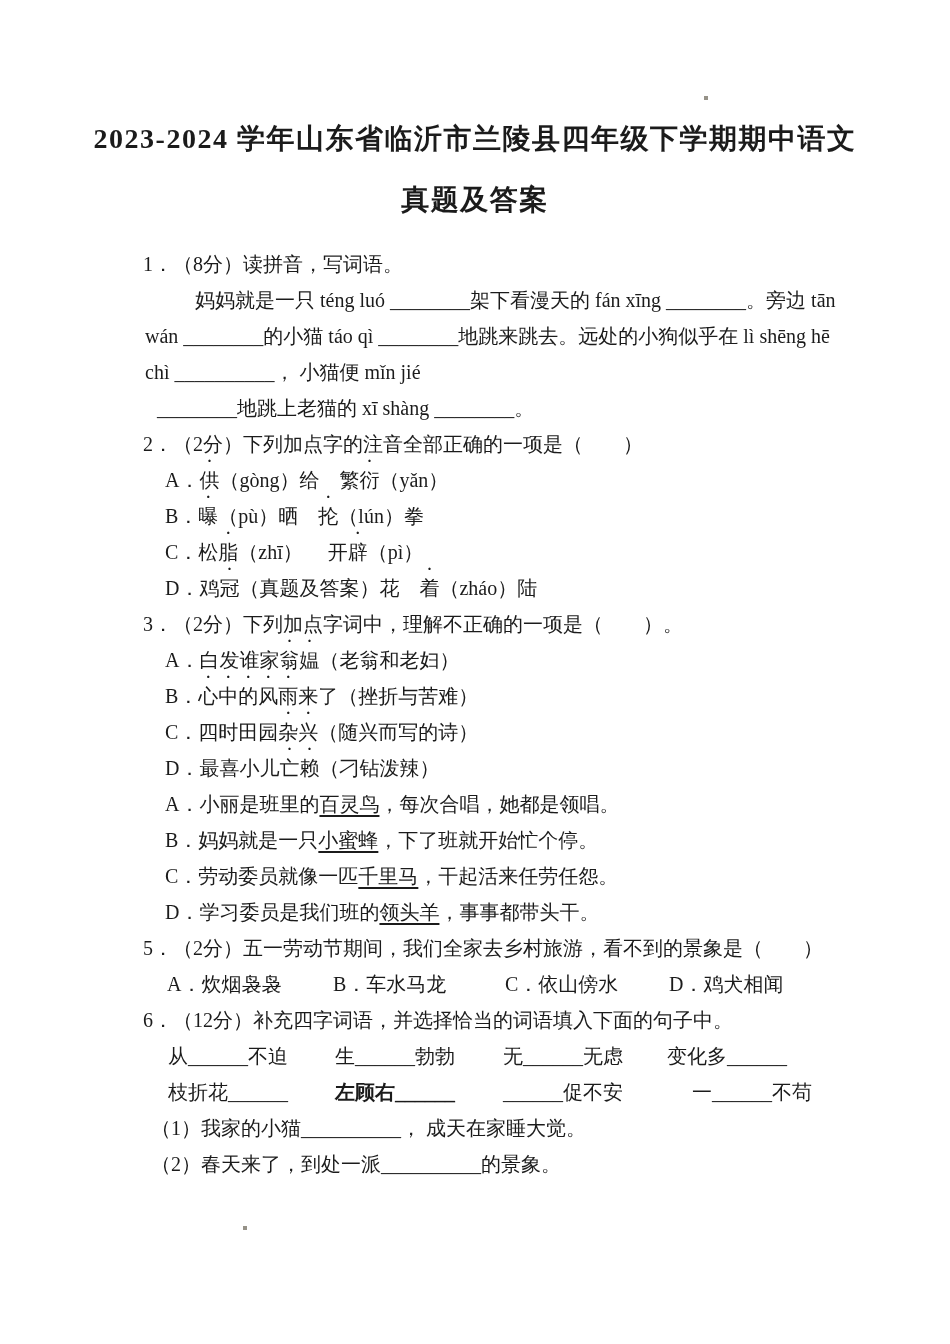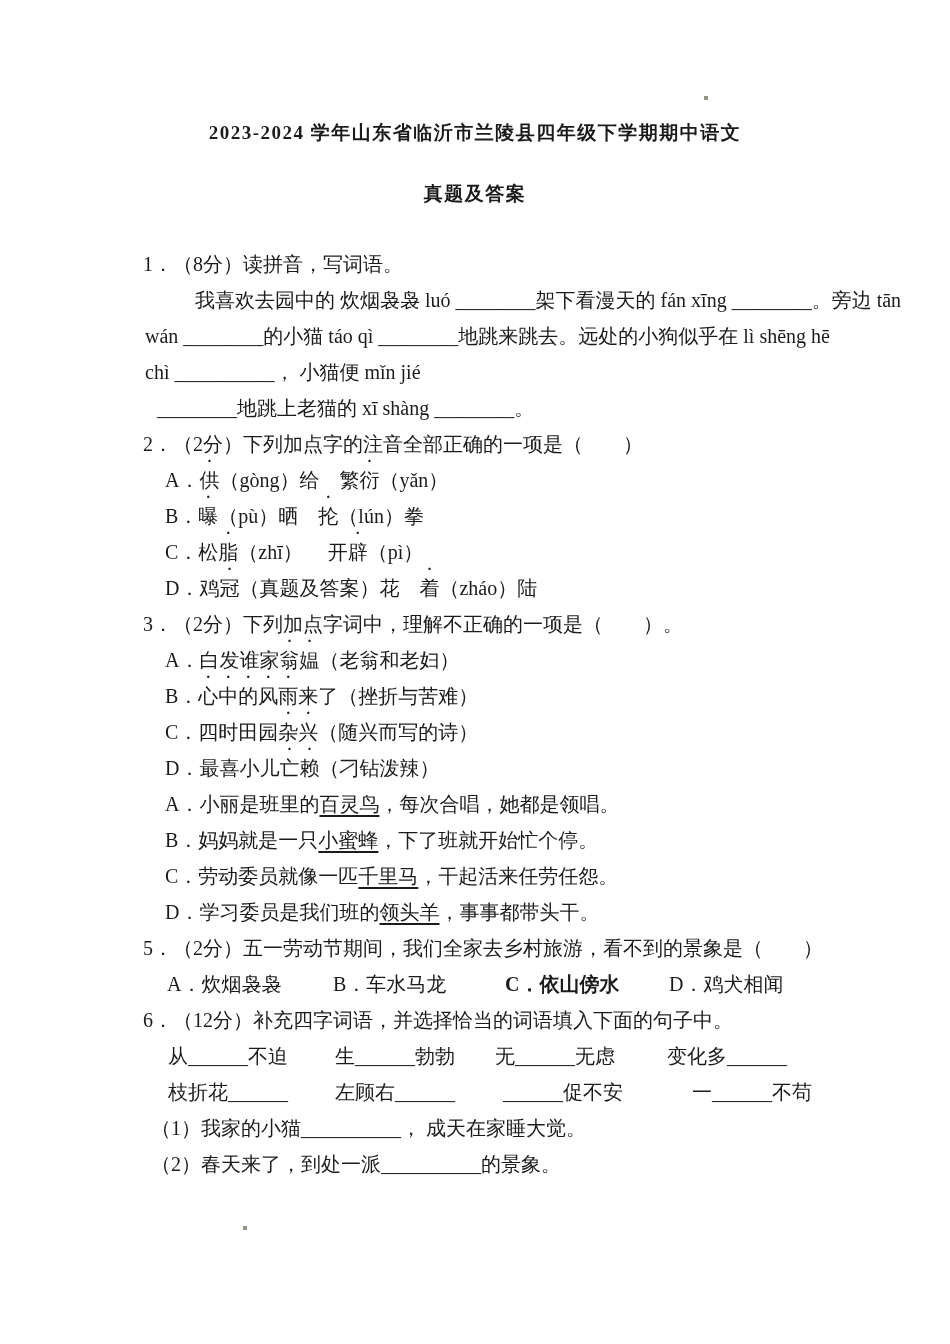--- a/index.html
+++ b/index.html
@@ -8,21 +8,21 @@
     width:950px;height:1344px;
     background:#ffffff;
     overflow:hidden;
     font-family:"Liberation Serif","DejaVu Serif",serif;
     color:#1b1b1b;
   }
   .title-line{
     position:absolute;left:0;width:100%;
     text-align:center;
     font-weight:700;
-    font-size:19px;
+    font-size:28px;
     letter-spacing:1.5px;
     white-space:pre;
   }
   #title1{top:120px;}
   #title2{top:181px;}
   #body{
     position:absolute;
     left:143px;top:246px;width:770px;
   }
   .line{
@@ -50,21 +50,21 @@
 </style>
 </head>
 <body>
 
 <div class="page">
   <div id="title1" class="title-line">2023-2024 学年山东省临沂市兰陵县四年级下学期期中语文</div>
   <div id="title2" class="title-line">真题及答案</div>
   <div id="body">
       <div class="question">
         <div class="line">1．（8分）读拼音，写词语。</div>
-        <div class="line" style="padding-left: 52px;"><span>我喜欢去园中的 炊烟袅袅 luó ________架下看漫天的 fán xīng ________。旁边 tān</span></div>
+        <div class="line" style="padding-left: 52px;"><span>妈妈就是一只 téng luó ________架下看漫天的 fán xīng ________。旁边 tān</span></div>
         <div class="line" style="padding-left: 2px;"><span>wán ________的小猫 táo qì ________地跳来跳去。远处的小狗似乎在 lì shēng hē</span></div>
         <div class="line" style="padding-left: 2px;"><span>chì __________， 小猫便 mǐn jié</span></div>
         <div class="line" style="padding-left: 14px;"><span>________地跳上老猫的 xī shàng ________。</span></div>
       </div>
       <div class="question">
         <div class="line">2．（2分）下列加点字的注音全部正确的一项是（　　）</div>
         <div class="line" style="padding-left: 22px;"><span>A．</span><span class="dc">供</span><span>（gòng）给　繁</span><span class="dc">衍</span><span>（yǎn）</span></div>
         <div class="line" style="padding-left: 22px;"><span>B．</span><span class="dc">曝</span><span>（pù）晒　</span><span class="dc">抡</span><span>（lún）拳</span></div>
         <div class="line" style="padding-left: 22px;"><span>C．松</span><span class="dc">脂</span><span>（zhī）　 开</span><span class="dc">辟</span><span>（pì）</span></div>
         <div class="line" style="padding-left: 22px;"><span>D．鸡</span><span class="dc">冠</span><span>（真题及答案）花　</span><span class="dc">着</span><span>（zháo）陆</span></div>
@@ -77,25 +77,25 @@
         <div class="line" style="padding-left: 22px;"><span>D．最喜小儿</span><span class="dc">亡</span><span class="dc">赖</span><span>（刁钻泼辣）</span></div>
       </div>
       <div class="question">
         <div class="line" style="padding-left: 22px;"><span>A．小丽是班里的</span><span class="ul">百灵鸟</span><span>，每次合唱，她都是领唱。</span></div>
         <div class="line" style="padding-left: 22px;"><span>B．妈妈就是一只</span><span class="ul">小蜜蜂</span><span>，下了班就开始忙个停。</span></div>
         <div class="line" style="padding-left: 22px;"><span>C．劳动委员就像一匹</span><span class="ul">千里马</span><span>，干起活来任劳任怨。</span></div>
         <div class="line" style="padding-left: 22px;"><span>D．学习委员是我们班的</span><span class="ul">领头羊</span><span>，事事都带头干。</span></div>
       </div>
       <div class="question">
         <div class="line">5．（2分）五一劳动节期间，我们全家去乡村旅游，看不到的景象是（　　）</div>
-        <div class="line"><span class="col" style="left: 24px;">A．炊烟袅袅</span><span class="col" style="left: 190px;">B．车水马龙</span><span class="col" style="left: 362px; font-weight: bold;">C．依山傍水</span><span class="col" style="left: 526px;">D．鸡犬相闻</span></div>
+        <div class="line"><span class="col" style="left: 24px;">A．炊烟袅袅</span><span class="col" style="left: 190px;">B．车水马龙</span><span class="col" style="left: 362px;">C．依山傍水</span><span class="col" style="left: 526px;">D．鸡犬相闻</span></div>
       </div>
       <div class="question">
         <div class="line">6．（12分）补充四字词语，并选择恰当的词语填入下面的句子中。</div>
-        <div class="line"><span class="col" style="left: 25px;">从______不迫</span><span class="col" style="left: 192px;">生______勃勃</span><span class="col" style="left: 352px;">无______无虑</span><span class="col" style="left: 524px;">变化多______</span></div>
-        <div class="line"><span class="col" style="left: 25px;">枝折花______</span><span class="col" style="left: 192px;">左顾右______</span><span class="col" style="left: 360px;">______促不安</span><span class="col" style="left: 549px;">一______不苟</span></div>
+        <div class="line"><span class="col" style="left: 25px;">从______不迫</span><span class="col" style="left: 192px;">生______勃勃</span><span class="col" style="left: 360px;">无______无虑</span><span class="col" style="left: 524px;">变化多______</span></div>
+        <div class="line"><span class="col" style="left: 25px;">枝折花______</span><span class="col" style="left: 192px; font-weight: bold;">左顾右______</span><span class="col" style="left: 360px;">______促不安</span><span class="col" style="left: 549px;">一______不苟</span></div>
         <div class="line" style="padding-left: 8px;"><span>（1）我家的小猫__________， 成天在家睡大觉。</span></div>
         <div class="line" style="padding-left: 8px;"><span>（2）春天来了，到处一派__________的景象。</span></div>
       </div>
     </div>
   <div id="speck-top" class="speck"></div>
   <div id="speck-bottom" class="speck"></div>
 </div>
 
 </body></html>

